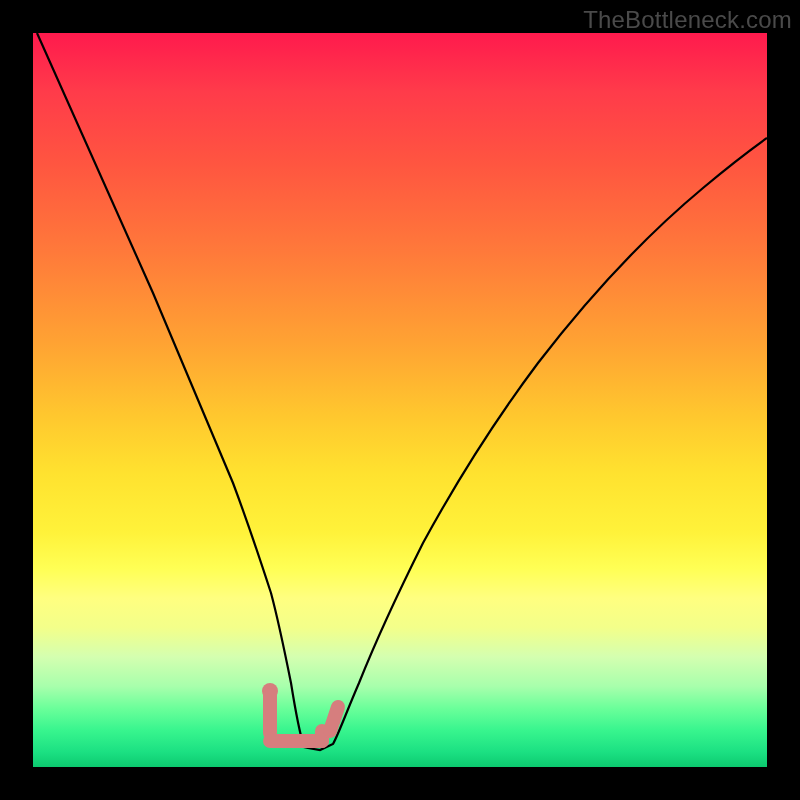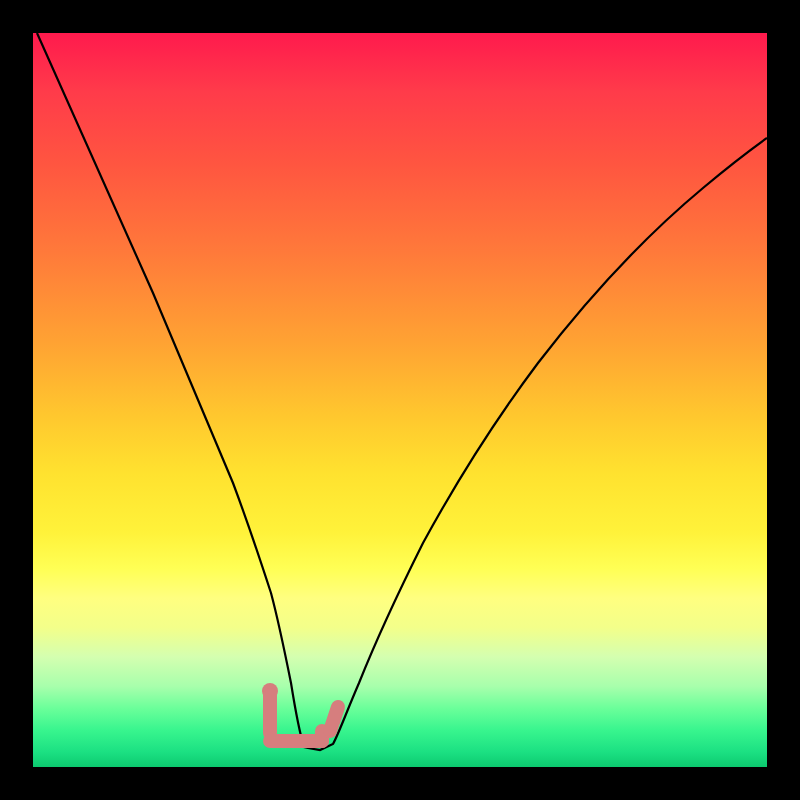--- a/index.html
+++ b/index.html
@@ -92,14 +92,15 @@
         <path d="M 237 708 L 289 708"></path>
 
         <path d="M 289 708 L 289 698"></path>
 
         <path d="M 297 698 L 305 674"></path>
       </g>
     </svg>
 
   </div>
 
+  <div class="watermark">TheBottleneck.com</div>
 
 </div>
 
 </body></html>

